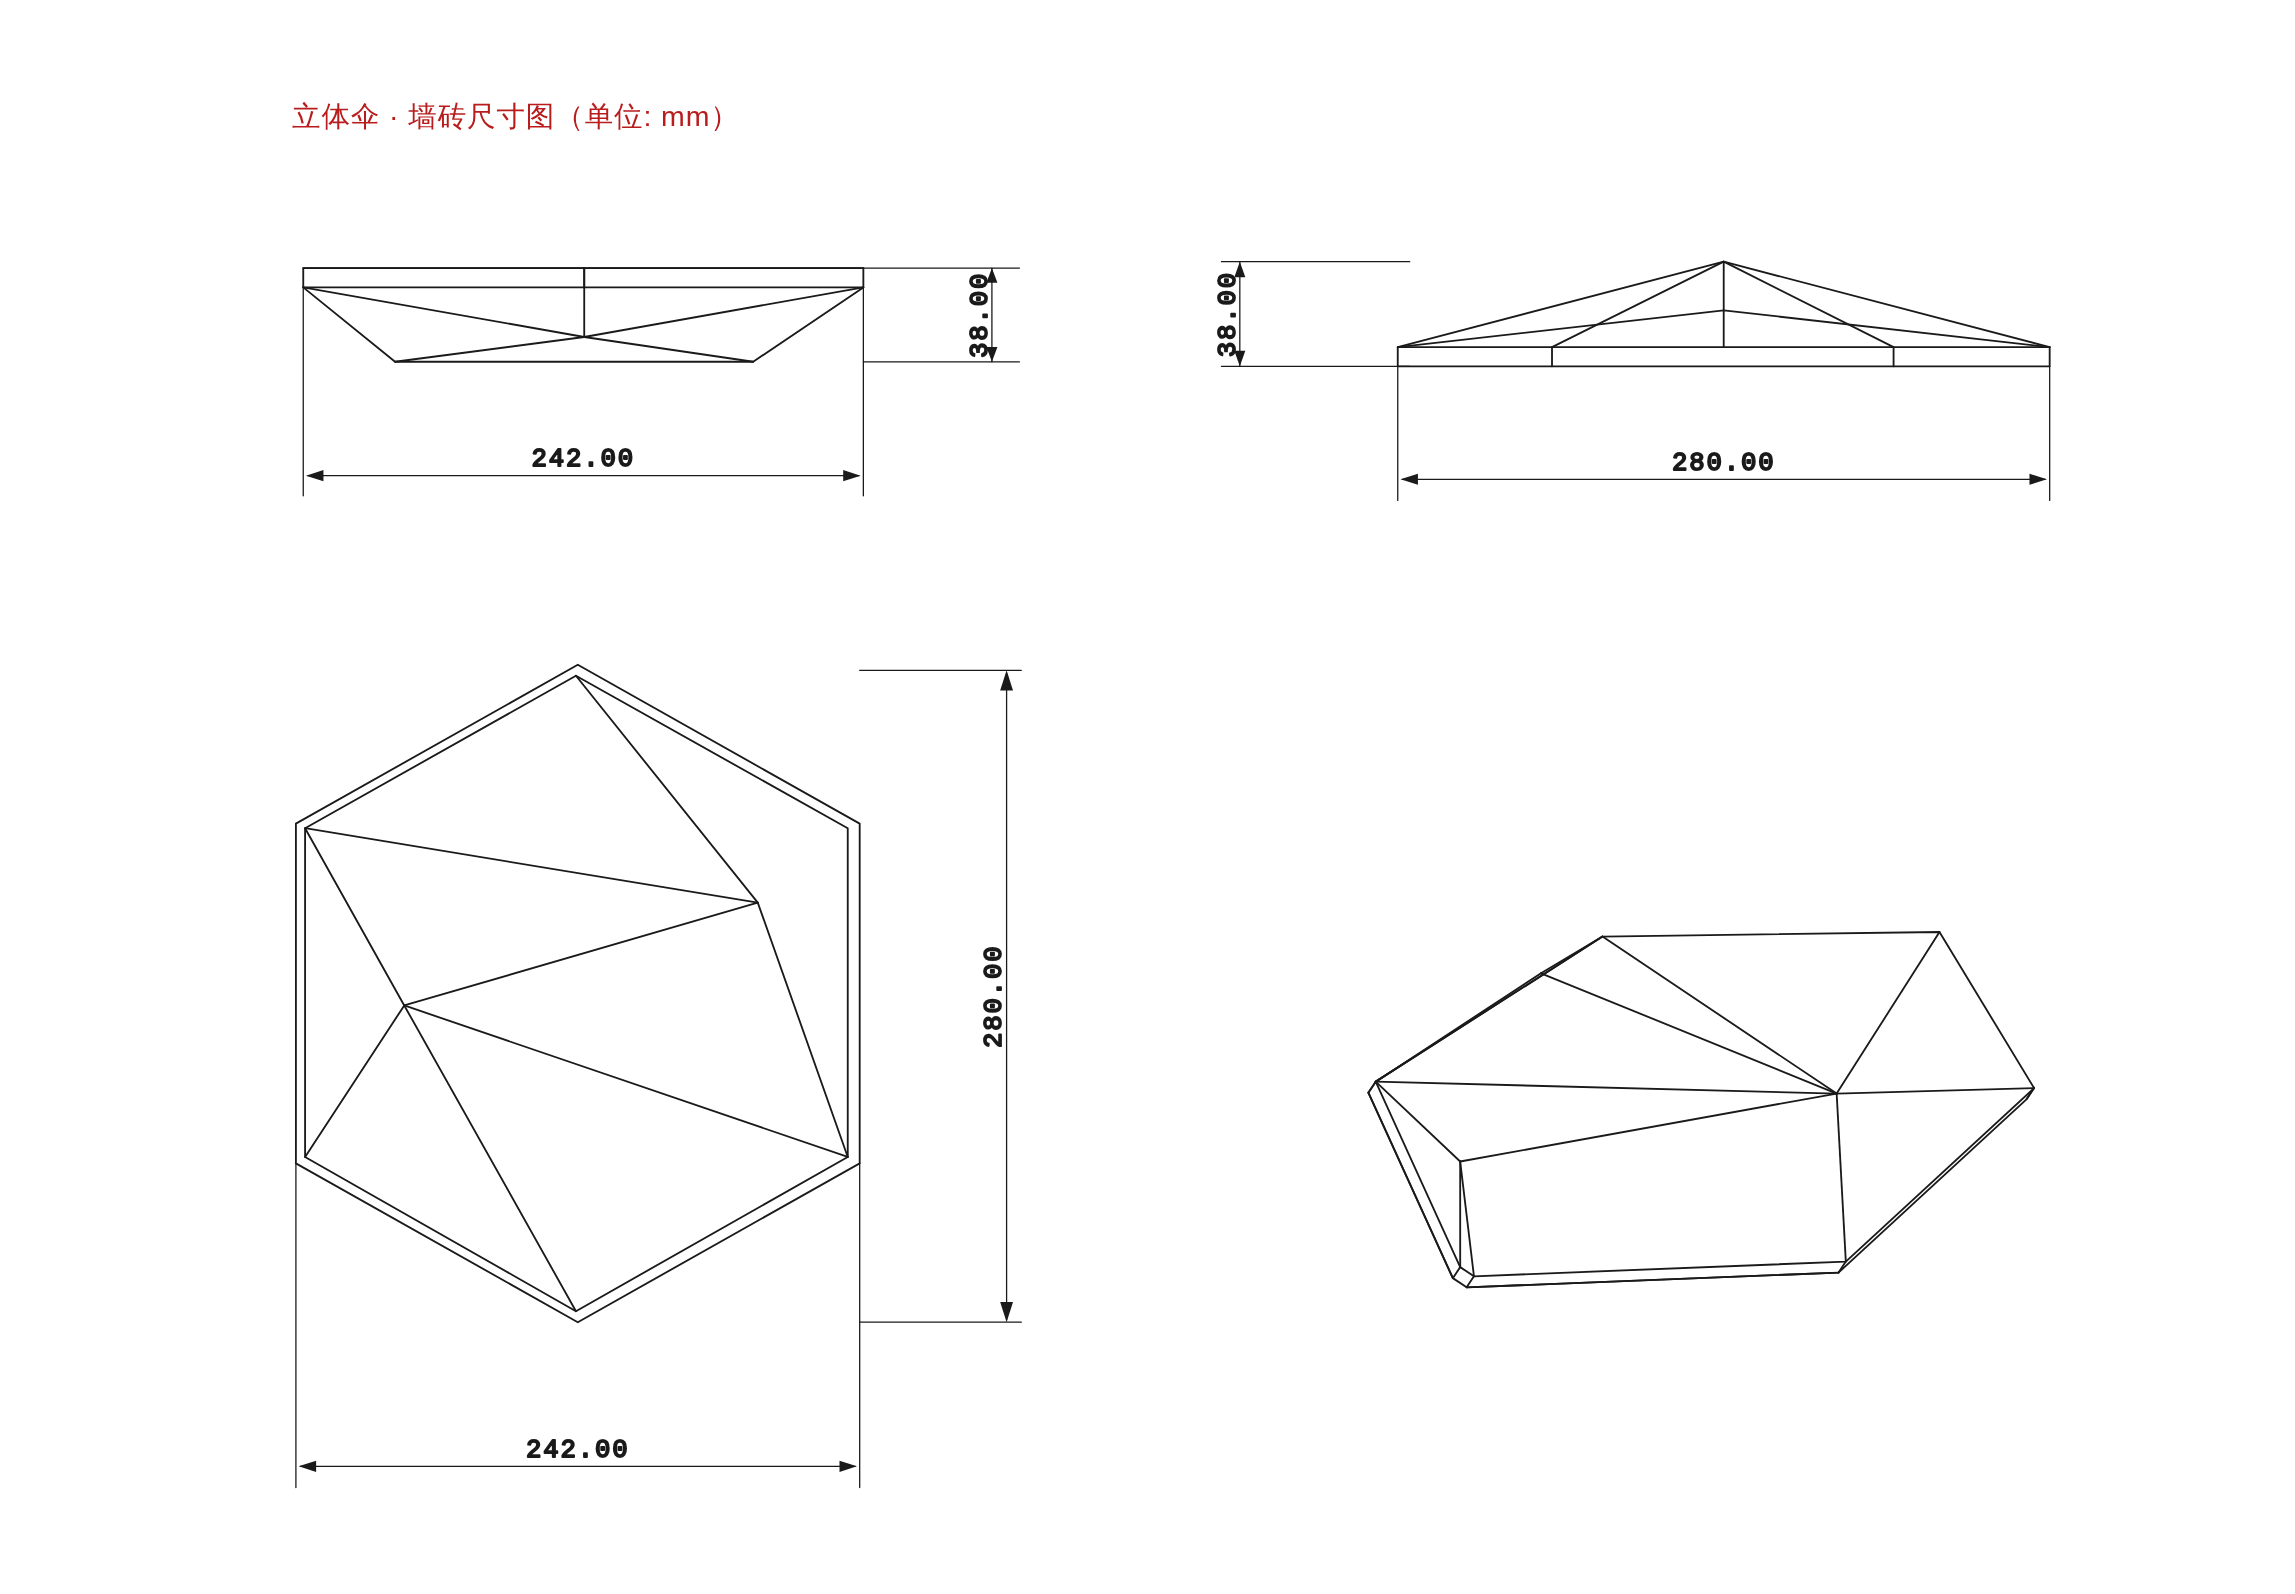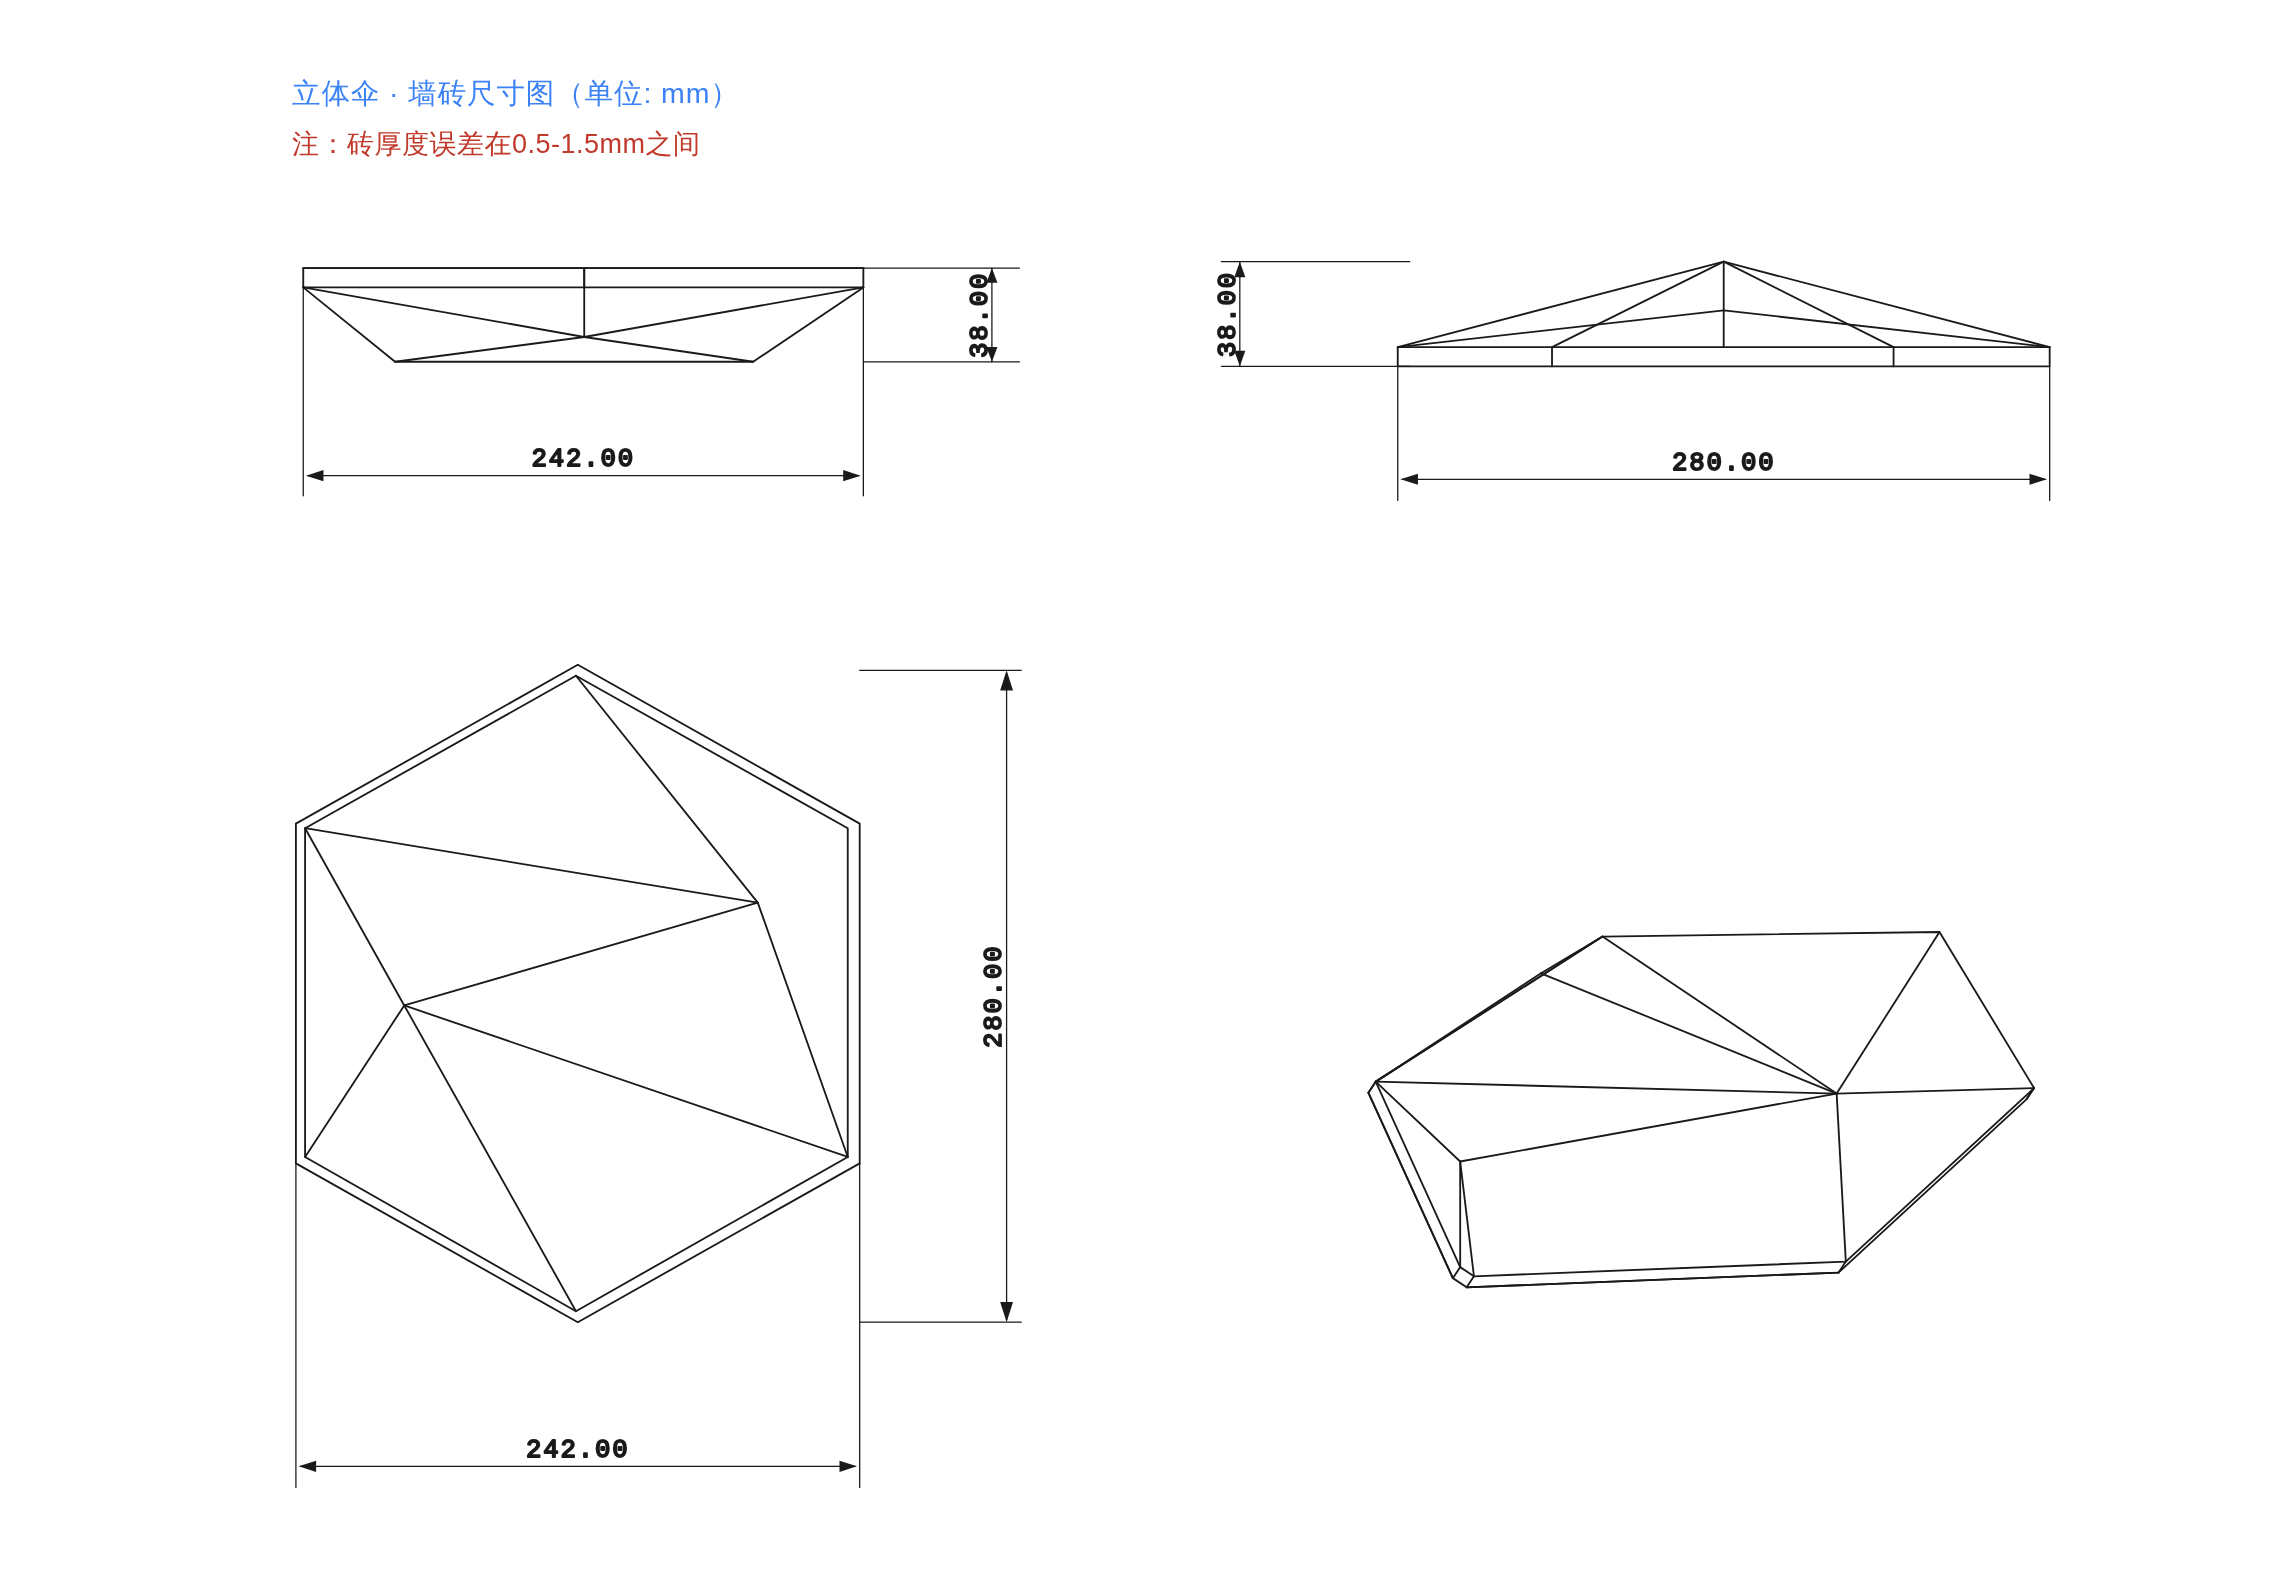--- a/index.html
+++ b/index.html
@@ -22,24 +22,25 @@
     background: #ffffff;
   }
   .title-block {
     position: absolute;
     left: 292px;
     top: 72px;
     width: 1102px;
   }
   .title-main {
     font-size: 28.5px;
-    color: #3b82f6;
+    color: #b91c1c;
     letter-spacing: 0.9px;
     line-height: 1.5;
     white-space: nowrap;
+    margin-top: 23px;
   }
   .title-note {
     font-size: 27px;
     color: #c0392b;
     letter-spacing: 0.5px;
     line-height: 1.5;
     margin-top: 9.2px;
     white-space: nowrap;
   }
   svg.draw {
@@ -56,21 +57,20 @@
     letter-spacing: 2px;
   }
 </style>
 </head>
 <body>
 
 <div id="sheet">
 
   <div class="title-block">
     <div class="title-main">立体伞 · 墙砖尺寸图（单位: mm）</div>
-    <div class="title-note">注：砖厚度误差在0.5-1.5mm之间</div>
   </div>
 
   <svg class="draw" viewBox="0 0 2500 1736">
     <g fill="none" stroke="#1a1a1a" stroke-width="2" stroke-linejoin="round" stroke-linecap="round">
 
       <g>
 
         <path d="M 330 292 L 940 292 L 940 313 L 330 313 Z"></path>
         <path d="M 330 292 L 940 292"></path>
         <line x1="636" y1="292" x2="636" y2="313"></line>

